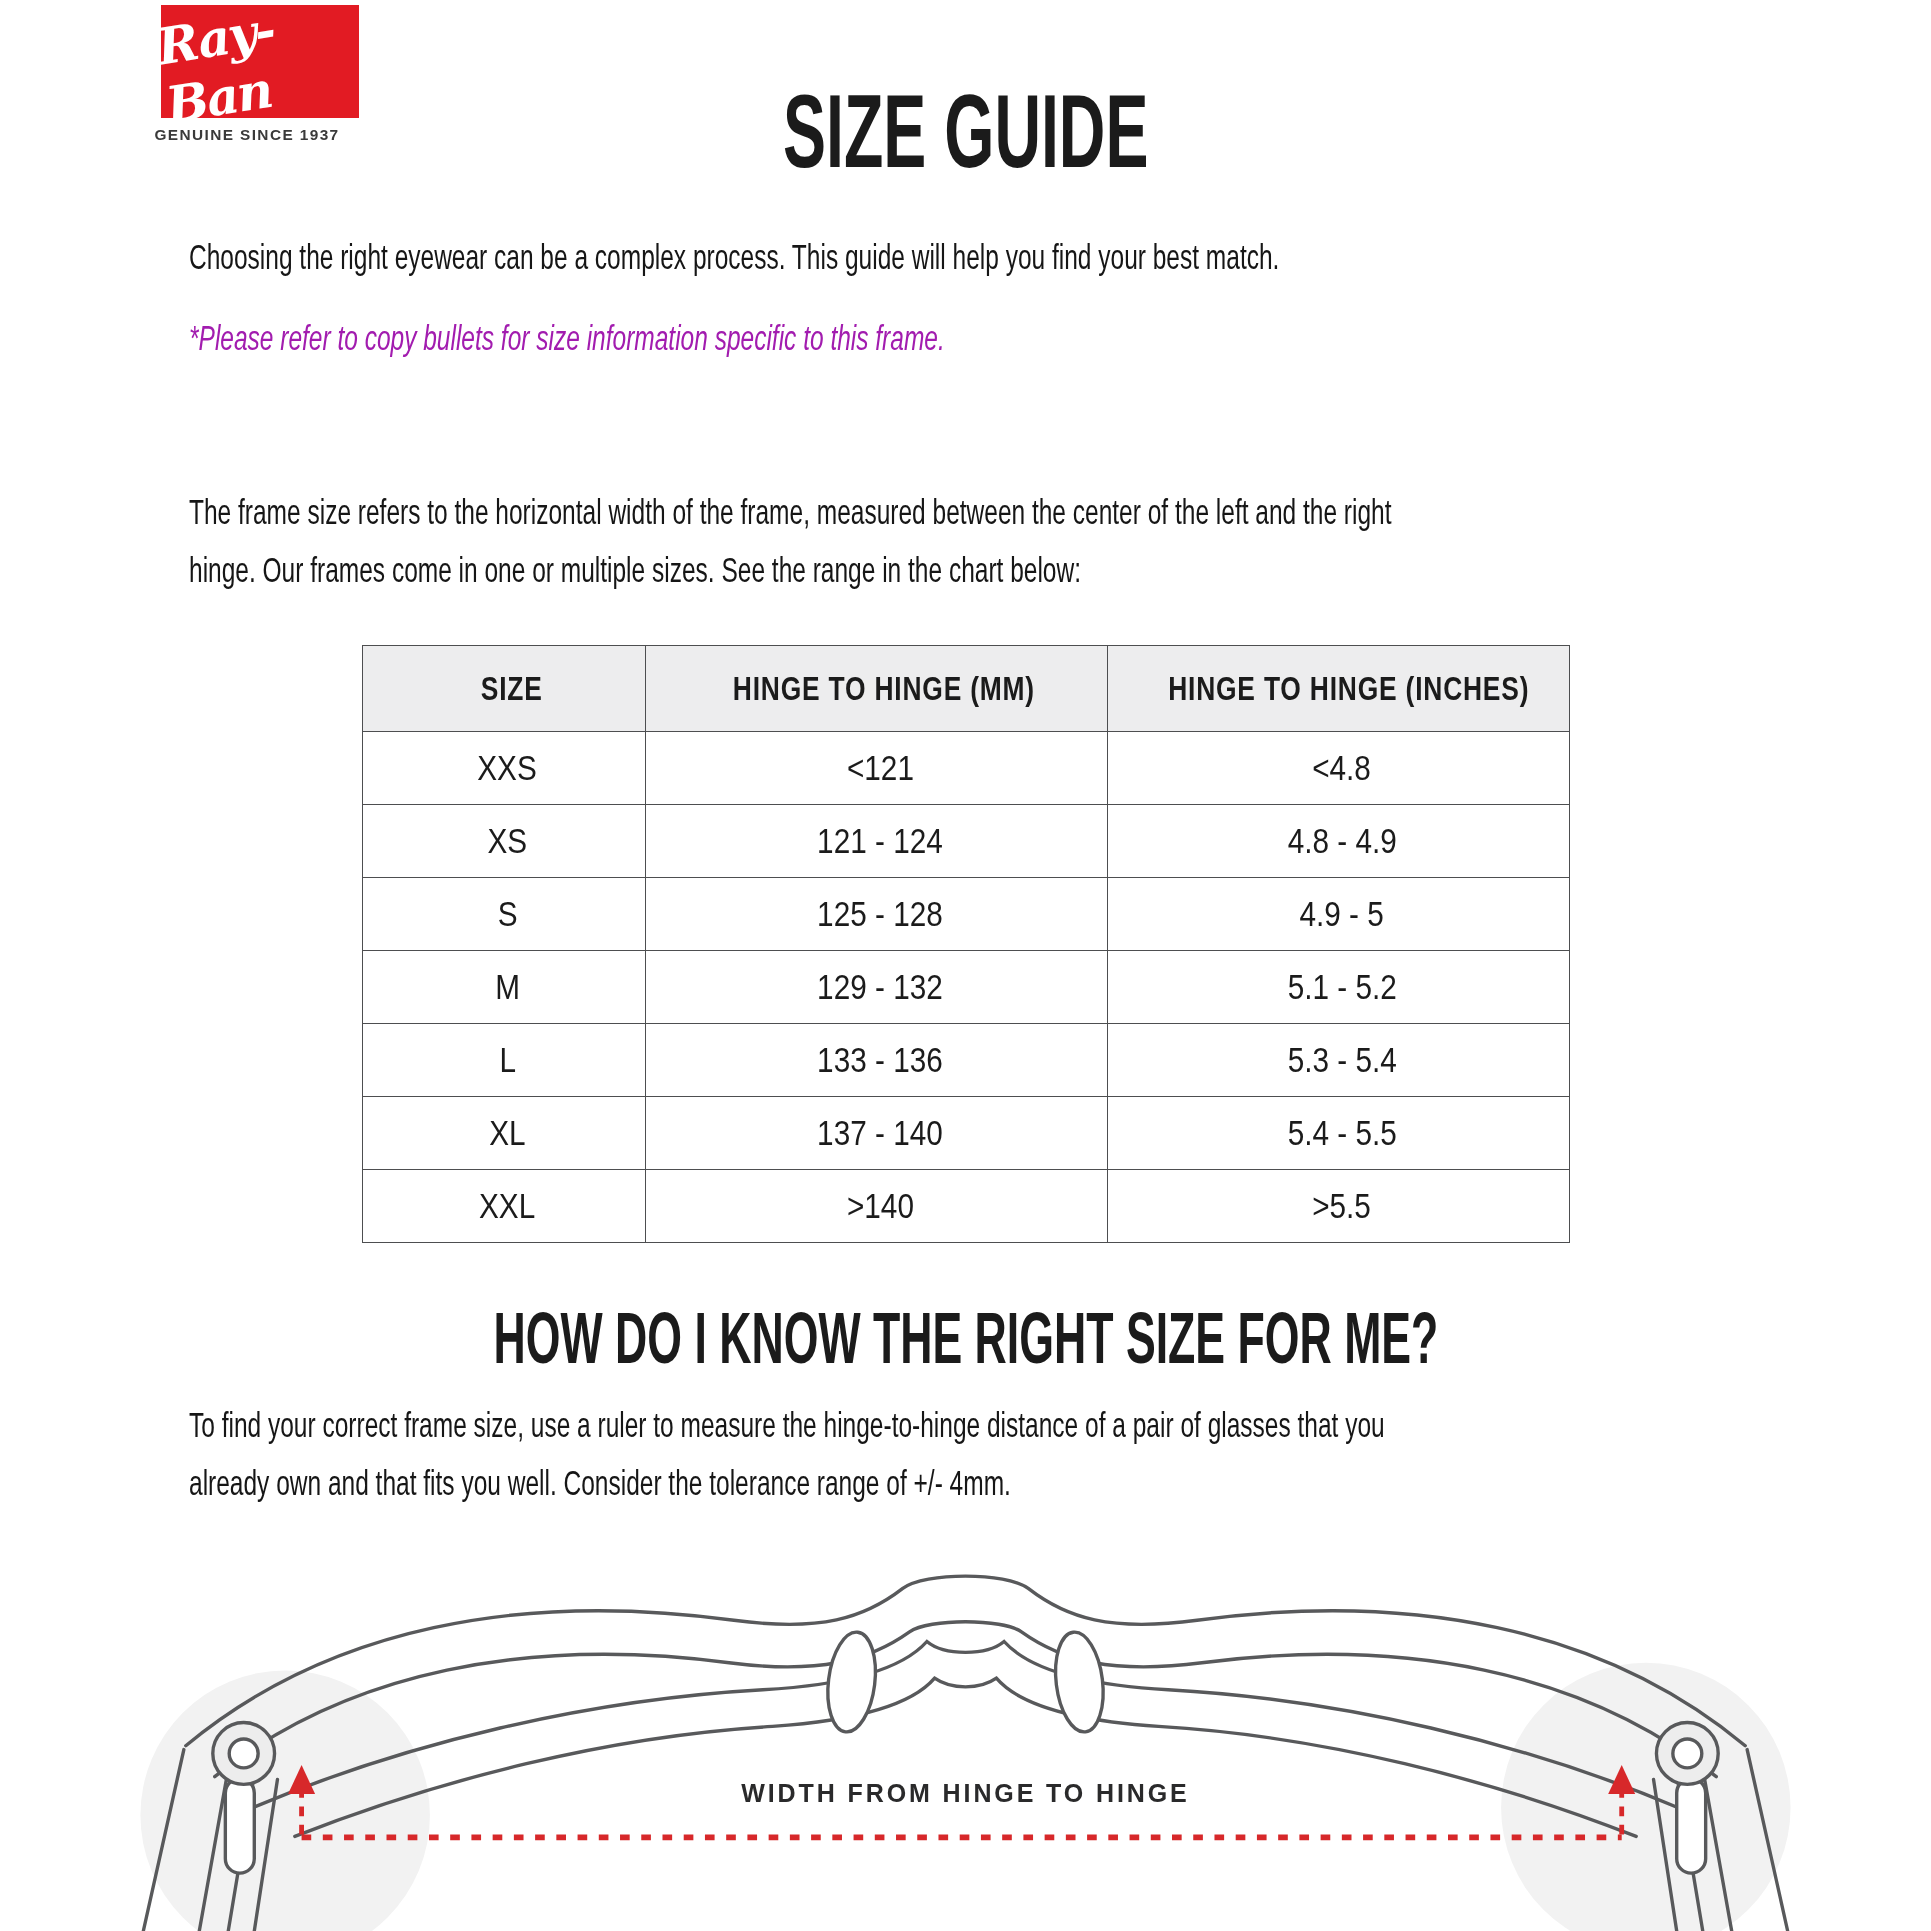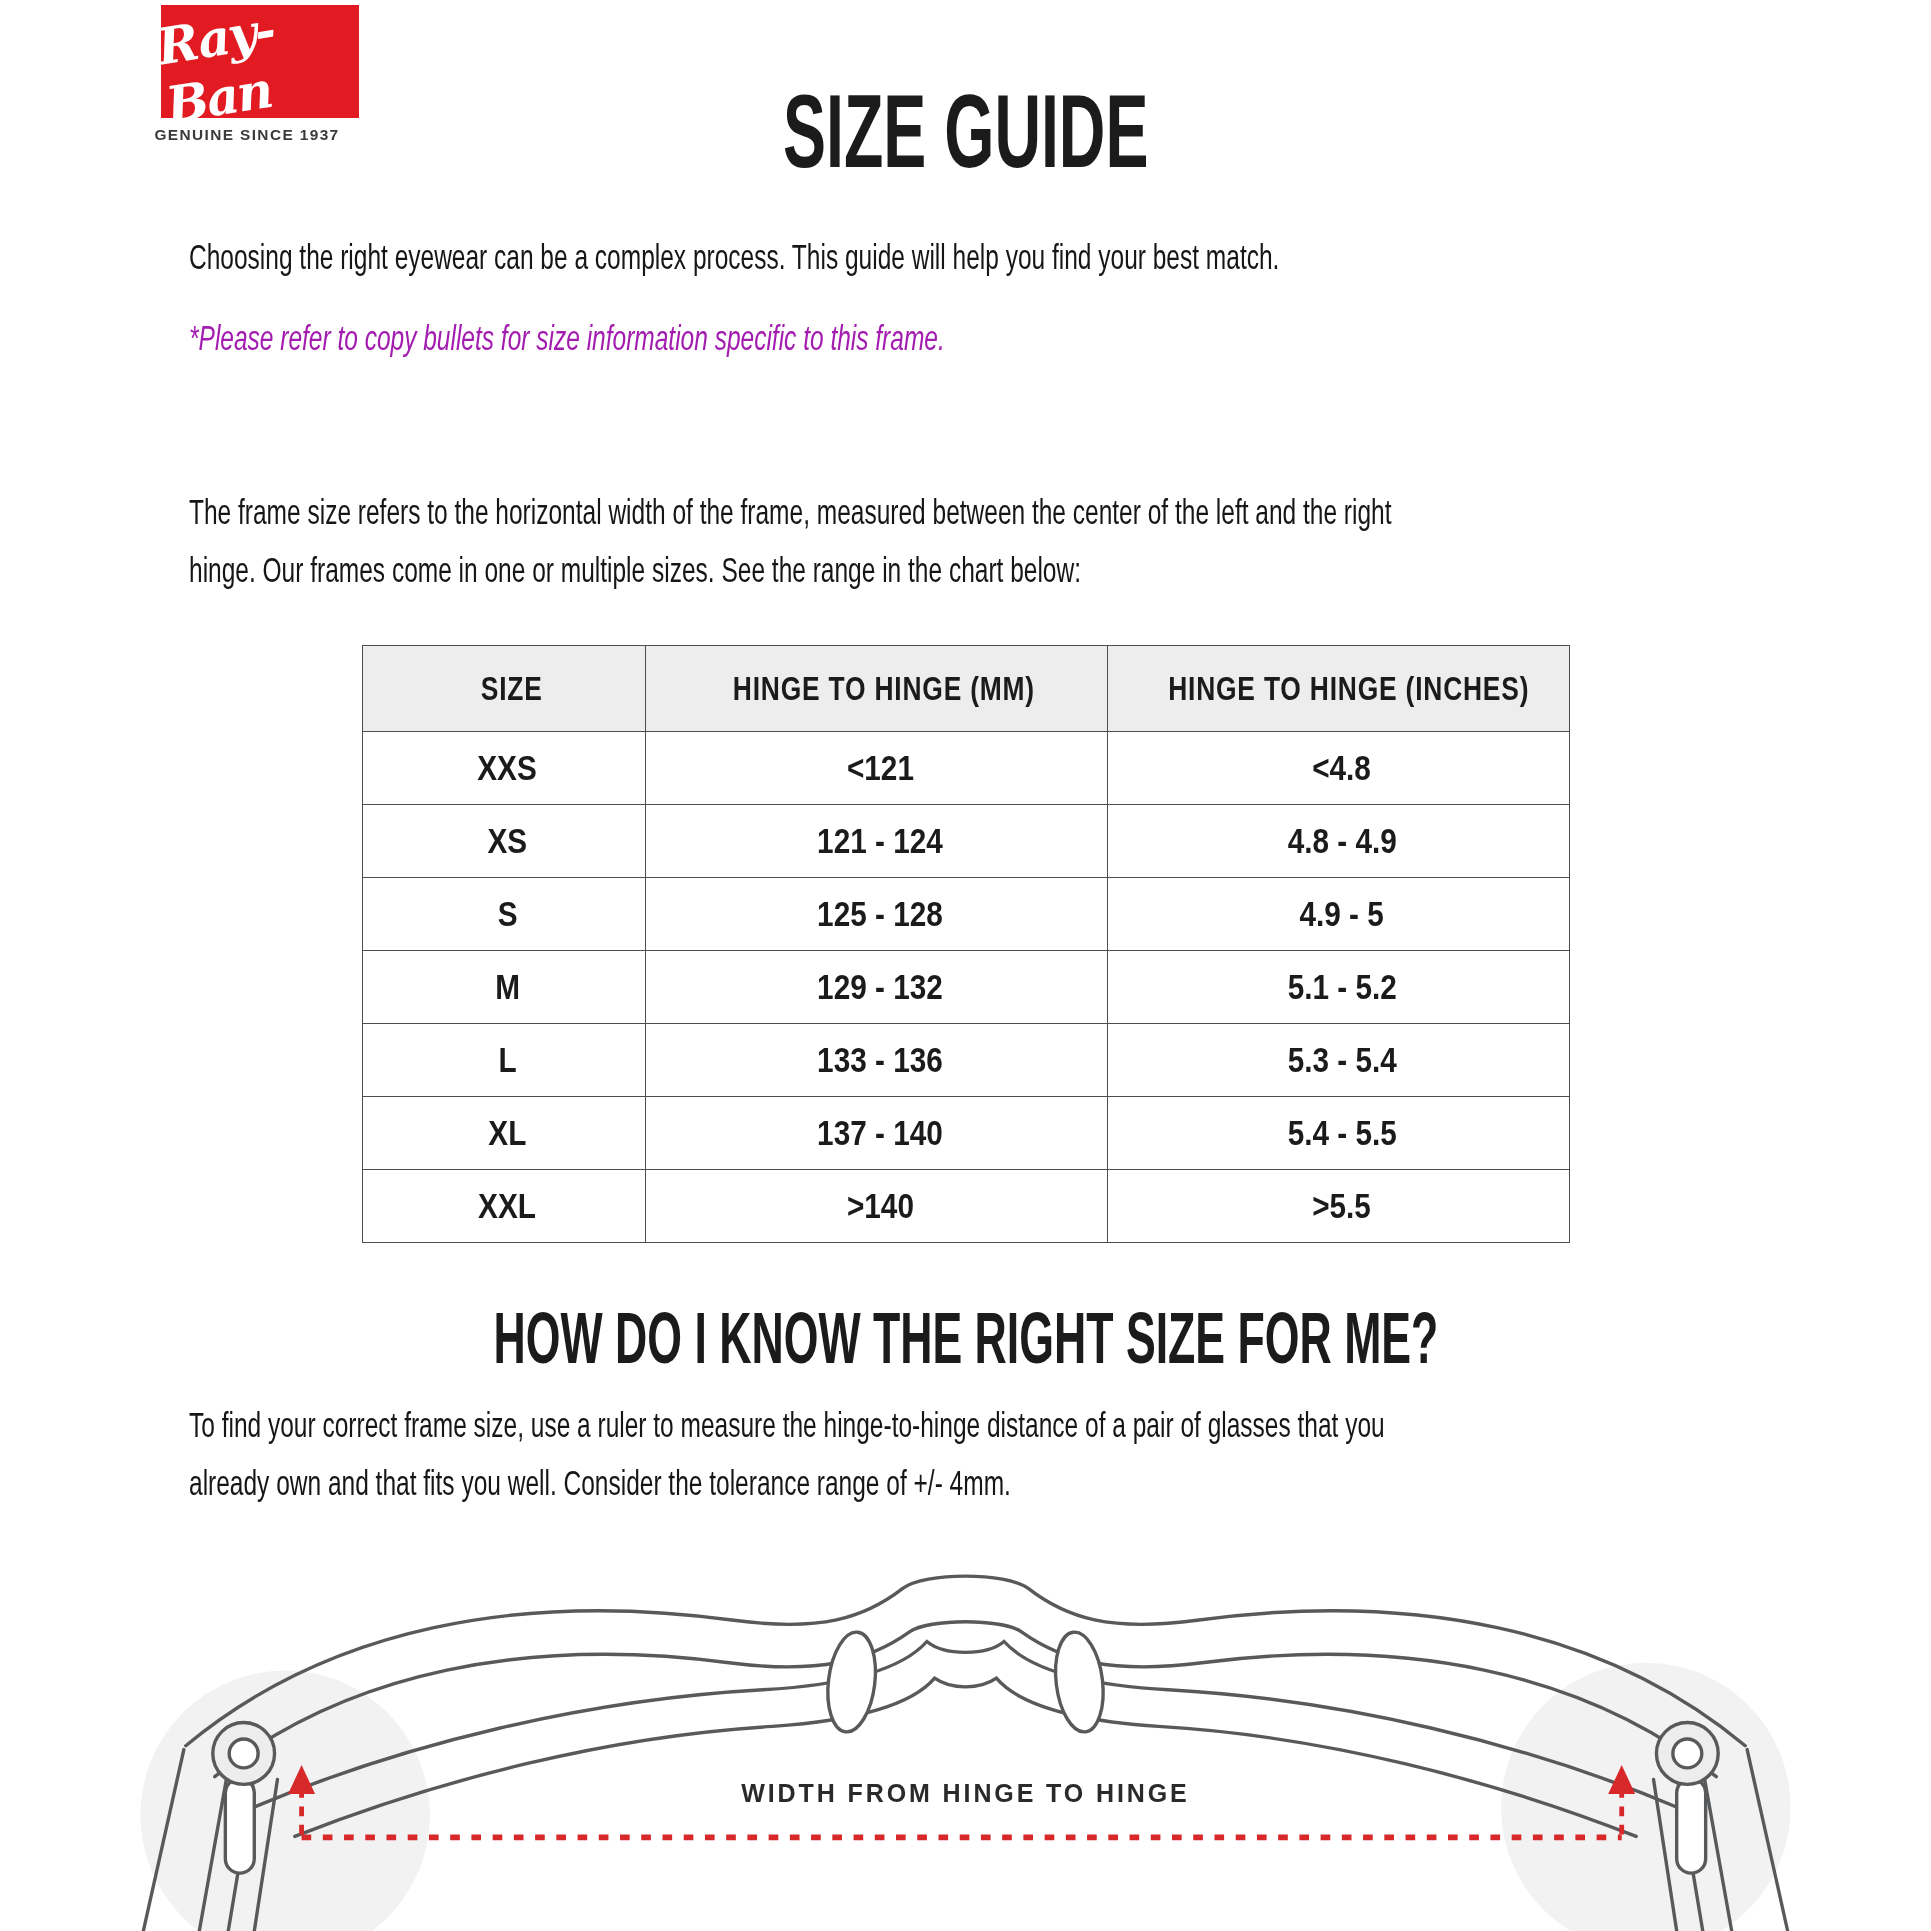--- a/index.html
+++ b/index.html
@@ -30,21 +30,21 @@
   .note{top:309px;color:#a21caf;font-weight:normal;font-style:italic;}
   .p-frame{top:483px;}
   .p-right{top:1396px;}
 
   
   .size-table{position:absolute;left:362px;top:645px;width:1207px;border-collapse:collapse;
               table-layout:fixed;}
   .size-table col.c1{width:283px;} .size-table col.c2{width:462px;} .size-table col.c3{width:462px;}
   .size-table th,.size-table td{border:1.9px solid #4d4e50;text-align:center;padding:0;}
   .size-table th{height:85px;background:#ededee;font-size:33px;font-weight:bold;letter-spacing:1px;padding-left:15px;}
-  .size-table td{height:72px;font-size:35px;font-weight:bold;background:#ffffff;padding-left:7px;}
+  .size-table td{height:72px;font-size:35px;font-weight:normal;background:#ffffff;padding-left:7px;}
   .cellc{display:inline-block;transform:scaleX(0.85);transform-origin:center;white-space:nowrap;}
   .headc{display:inline-block;transform:scaleX(0.80);transform-origin:center;white-space:nowrap;}
 
   
   .diagram{position:absolute;left:0;top:1545px;width:1931px;height:386px;}
   .diagram-label{position:absolute;left:0;top:1779px;width:1931px;text-align:center;
                  font-size:25px;font-weight:bold;letter-spacing:2.9px;color:#2a2a2b;white-space:nowrap;}
 </style>
 </head>
 <body>

